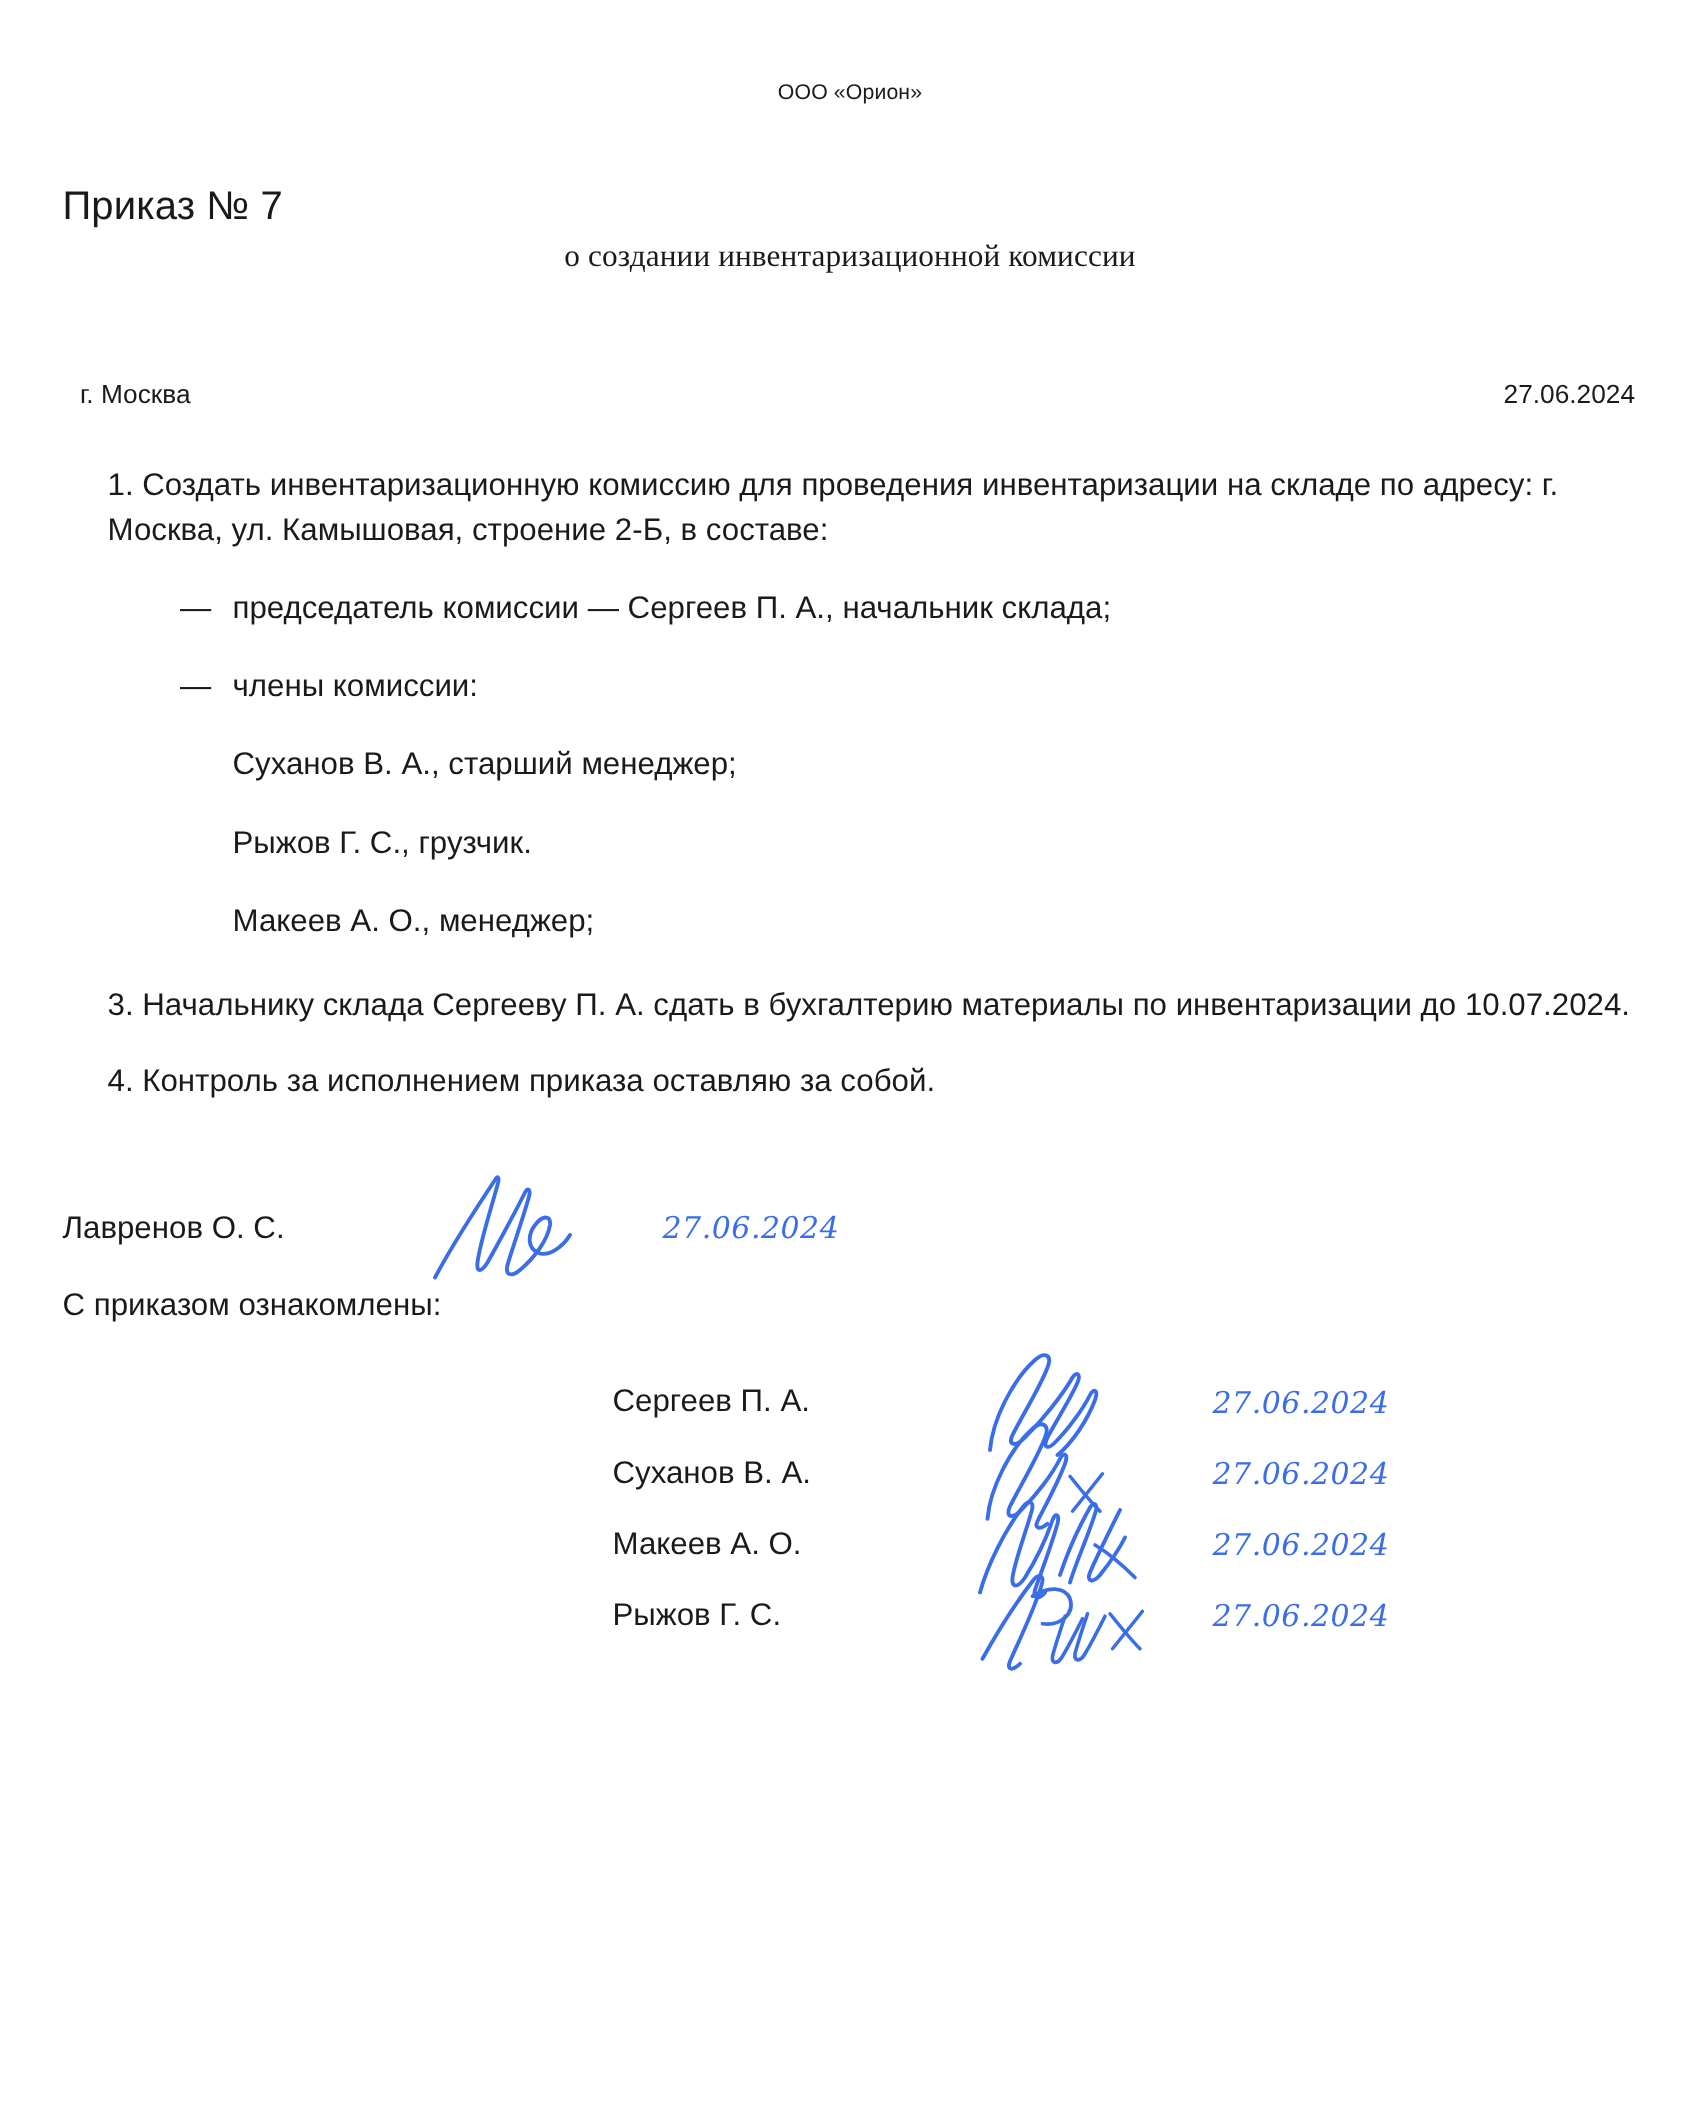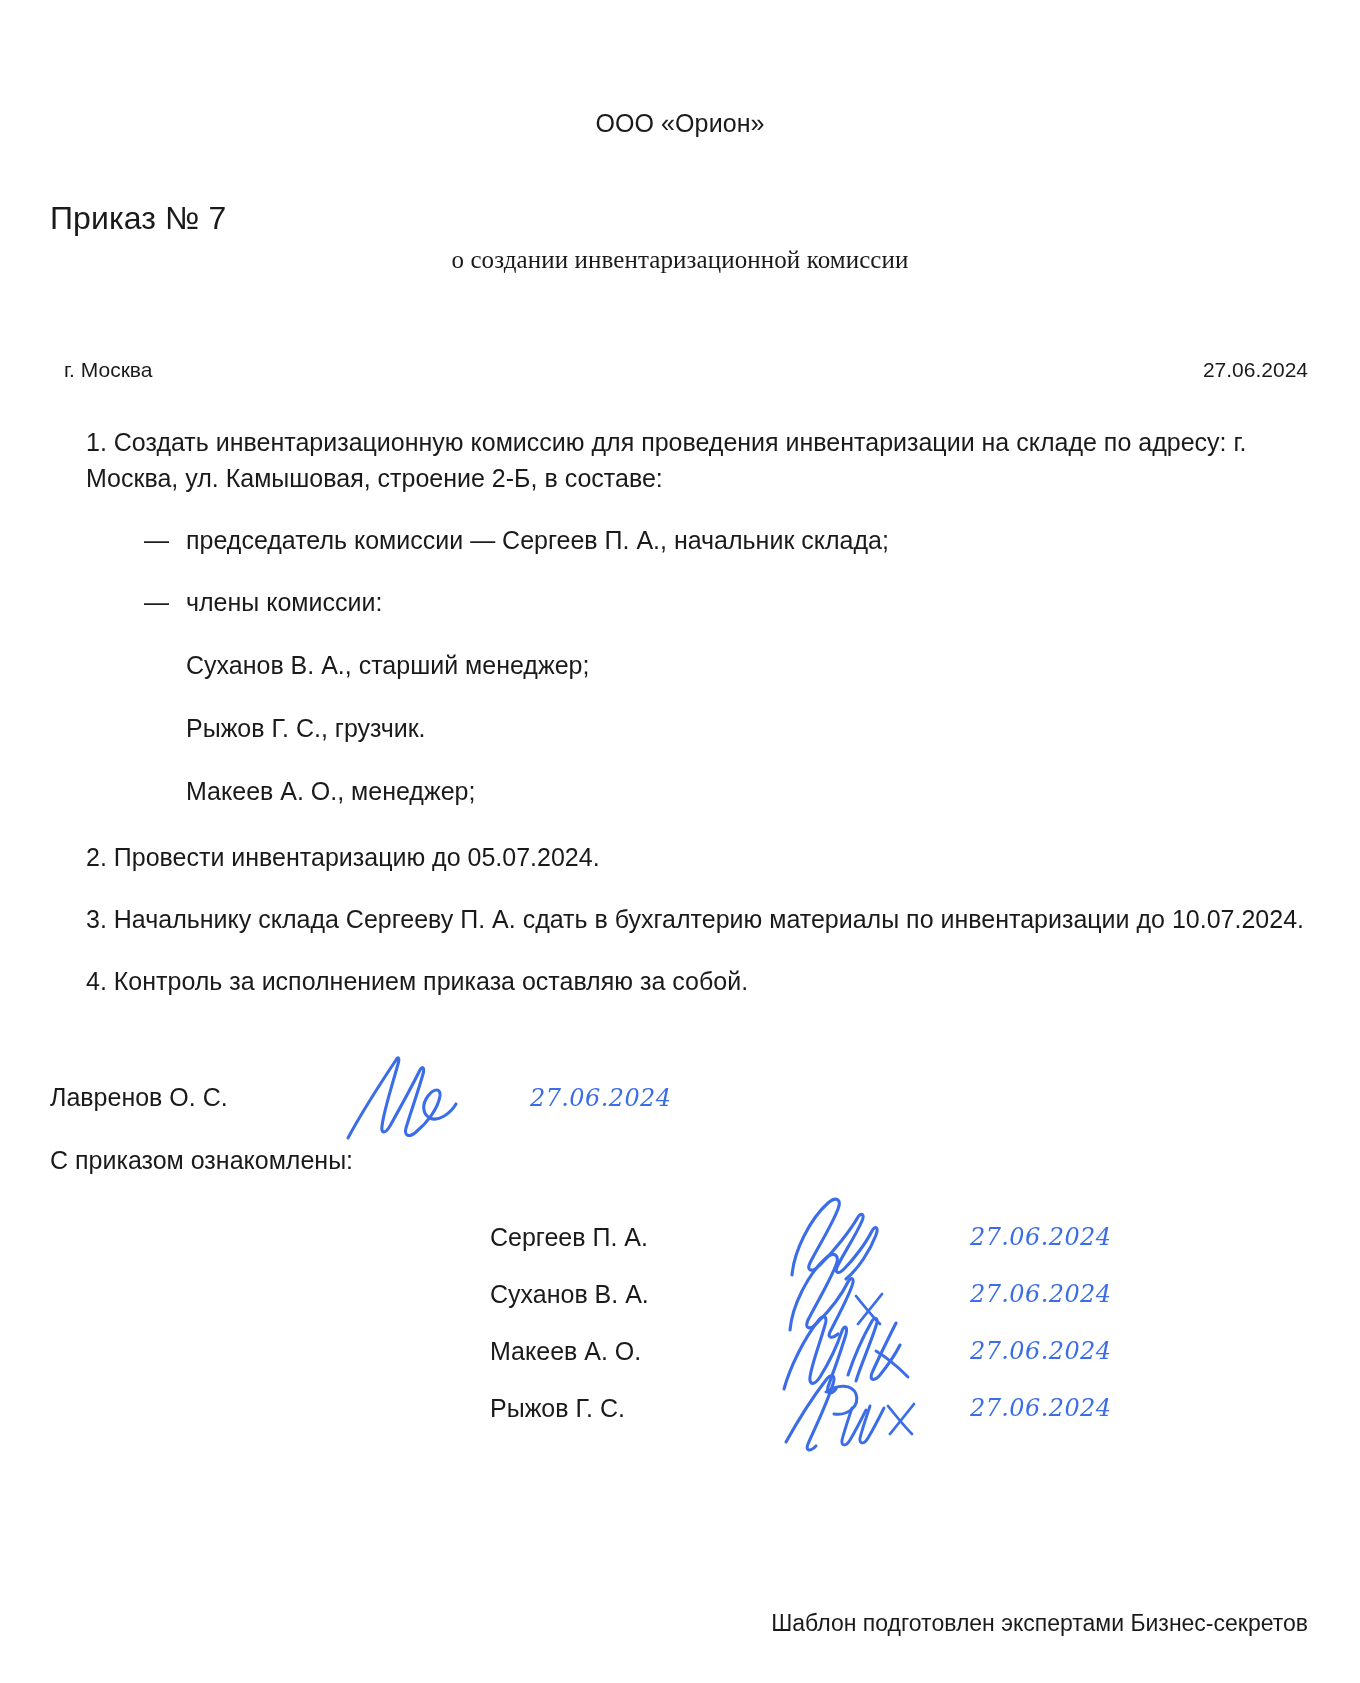--- a/index.html
+++ b/index.html
@@ -20,24 +20,24 @@
     margin: 0 auto;
     background: #ffffff;
     box-sizing: border-box;
     padding: 0 50px;
     overflow: hidden;
   }
 
   
   .org-name {
     text-align: center;
-    font-size: 25px;
+    font-size: 17px;
     line-height: 1.2;
     margin: 0;
-    padding-top: 108px;
+    padding-top: 64px;
     letter-spacing: 0.1px;
   }
   .doc-title {
     text-align: left;
     font-size: 32px;
     font-weight: normal;
     margin: 0;
     padding-top: 62px;
     letter-spacing: 0.1px;
   }
@@ -181,21 +181,20 @@
       <span class="dash">—</span>
       <span>члены комиссии:</span>
     </div>
 
     <div class="sub-line">Суханов В. А., старший менеджер;</div>
     <div class="sub-line">Рыжов Г. С., грузчик.</div>
     <div class="sub-line">Макеев А. О., менеджер;</div>
 
     <div class="gap-after-list"></div>
 
-    <p class="para">2. Провести инвентаризацию до 05.07.2024.</p>
     <p class="para">3. Начальнику склада Сергееву П. А. сдать в бухгалтерию материалы по инвентаризации до 10.07.2024.</p>
     <p class="para">4. Контроль за исполнением приказа оставляю за собой.</p>
   </div>
 
   <div class="sign-block">
 
     <div class="sign-row">
       <span class="person">Лавренов О. С.</span>
       <span class="scrawl">
         <svg width="150" height="92" viewBox="0 0 150 92" fill="none" xmlns="http://www.w3.org/2000/svg">
@@ -259,15 +258,14 @@
             <path d="M108 44 C116 54, 124 64, 132 72" stroke="#3b6de8" stroke-width="2.8" stroke-linecap="round"></path>
             <path d="M134 42 C126 52, 118 62, 110 72" stroke="#3b6de8" stroke-width="2.8" stroke-linecap="round"></path>
           </svg>
         </span>
         <span class="sdate">27.06.2024</span>
       </div>
 
     </div>
   </div>
 
-  <div class="footer">Шаблон подготовлен экспертами Бизнес-секретов</div>
 
 </div>
 
 </body></html>

